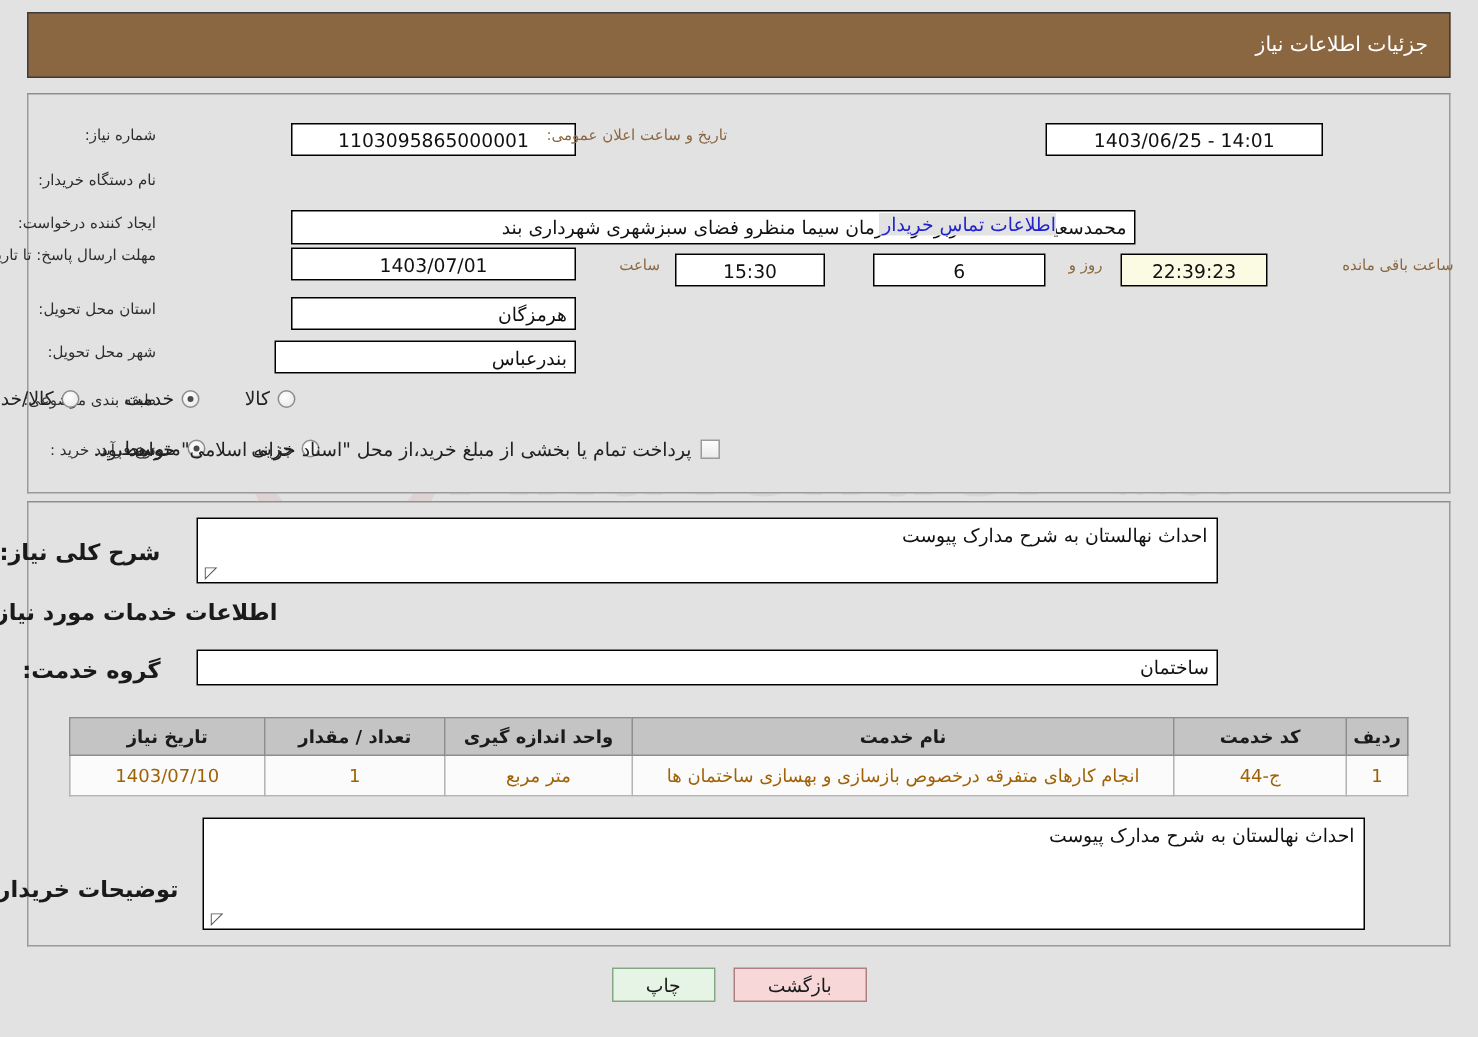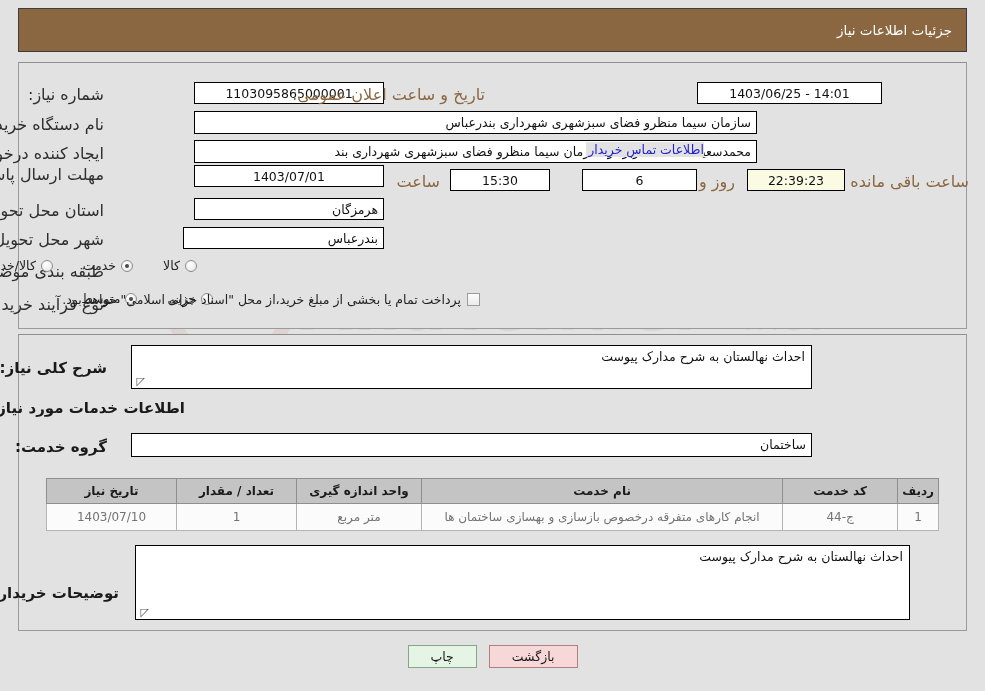--- a/index.html
+++ b/index.html
@@ -52,21 +52,21 @@
     border: 1px solid #9a9a9a;
     border-top-color: #8f8f8f;
     z-index: 8;
   }
   #panel-top     { left: 18px; top: 62px;  width: 949px; height: 267px; }
   #panel-bottom  { left: 18px; top: 334px; width: 949px; height: 297px; }
 
   
   .field-label {
     position: absolute;
-    font-size: 16px;
+    font-size: 10px;
     color: #2e2e2e;
     white-space: nowrap;
     text-align: right;
     line-height: 1.35;
     z-index: 12;
   }
   .field-label.brown { color: #8a6740; }
   .field-label.bold  { font-weight: bold; color: #1a1a1a; font-size: 15px; }
 
   .txt {
@@ -153,21 +153,21 @@
     border: 1px solid #8e8e8e;
     color: #1b1b1b;
     font-weight: bold;
     padding: 5px 4px;
     text-align: center;
     white-space: nowrap;
   }
   .tbl td {
     background: #fbfbfb;
     border: 1px solid #b4b4b4;
-    color: #737373;
+    color: #a16207;
     padding: 6px 5px;
     text-align: center;
   }
   .tbl td.svc { text-align: center; }
 
   
   .btnrow {
     position: absolute;
     left: 0; top: 645px; width: 985px;
     display: flex; flex-direction: row;
@@ -205,21 +205,20 @@
 
   <div class="panel" id="panel-top"></div>
 
   <div class="field-label" style="right:881px; top:84px;">شماره نیاز:</div>
   <div class="txt center" style="right:601px; top:82px; width:190px; height:22px;">1103095865000001</div>
 
   <div class="field-label brown" style="right:500px; top:84px;">تاریخ و ساعت اعلان عمومی:</div>
   <div class="txt center" style="right:103px; top:82px; width:185px; height:22px;">14:01 - 1403/06/25</div>
 
   <div class="field-label" style="right:881px; top:114px;">نام دستگاه خریدار:</div>
-  <div class="txt right" style="right:228px; top:111px; width:563px; height:23px;">سازمان سیما منظرو فضای سبزشهری شهرداری بندرعباس</div>
 
   <div class="field-label" style="right:881px; top:143px;">ایجاد کننده درخواست:</div>
   <div class="txt right" style="right:228px; top:140px; width:563px; height:23px;">محمدسعید صداقت کاربرداز سازمان سیما منظرو فضای سبزشهری شهرداری بند</div>
   <div class="linkish" style="right:281px; top:142px;">اطلاعات تماس خریدار</div>
 
   <div class="field-label" style="right:881px; top:164px; width:96px; text-align:right;">مهلت ارسال پاسخ: تا تاریخ:</div>
   <div class="txt center" style="right:601px; top:165px; width:190px; height:22px;">1403/07/01</div>
 
   <div class="field-label brown" style="right:545px; top:171px;">ساعت</div>
   <div class="txt center" style="right:435px; top:169px; width:100px; height:22px;">15:30</div>

